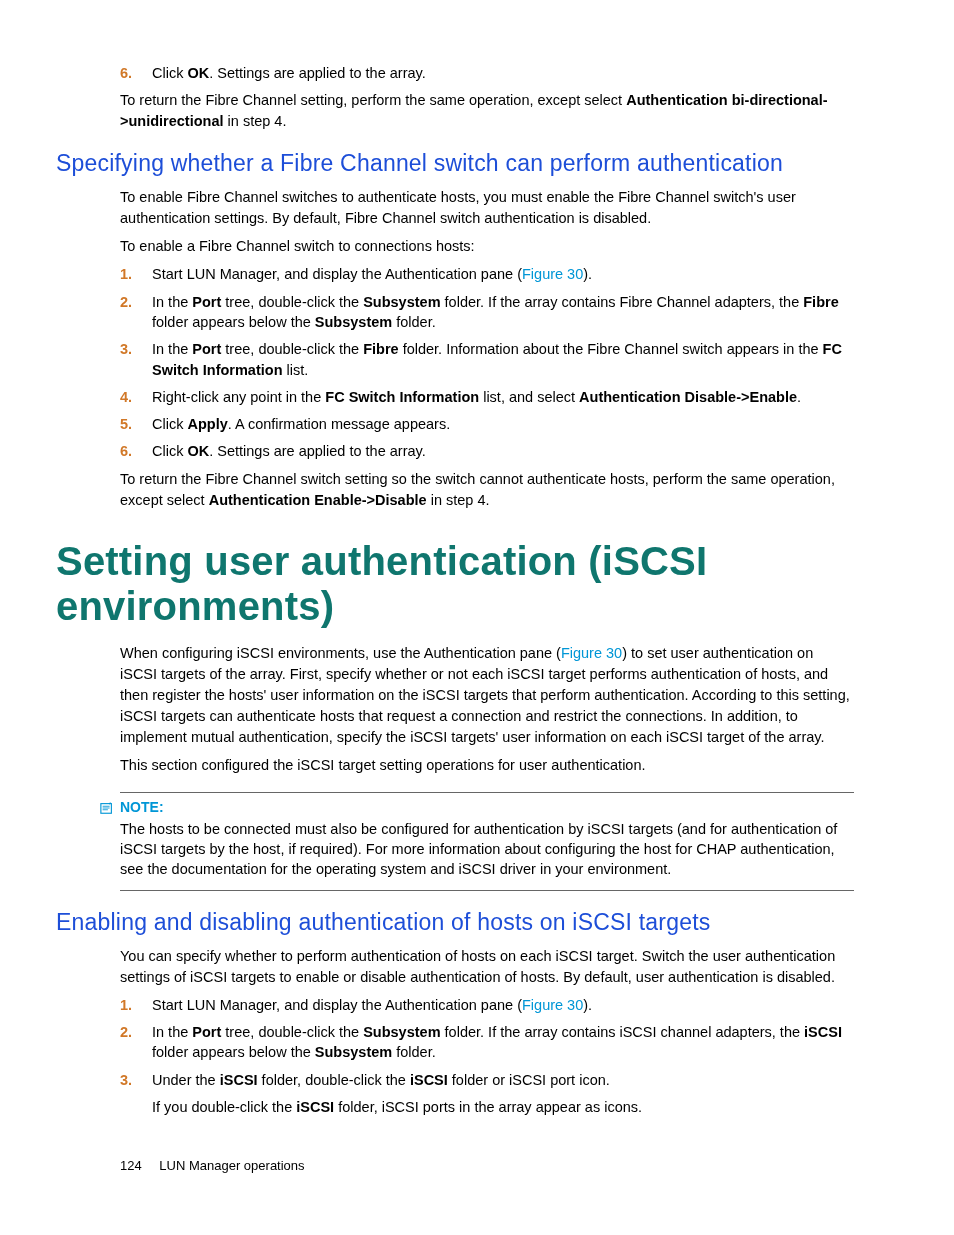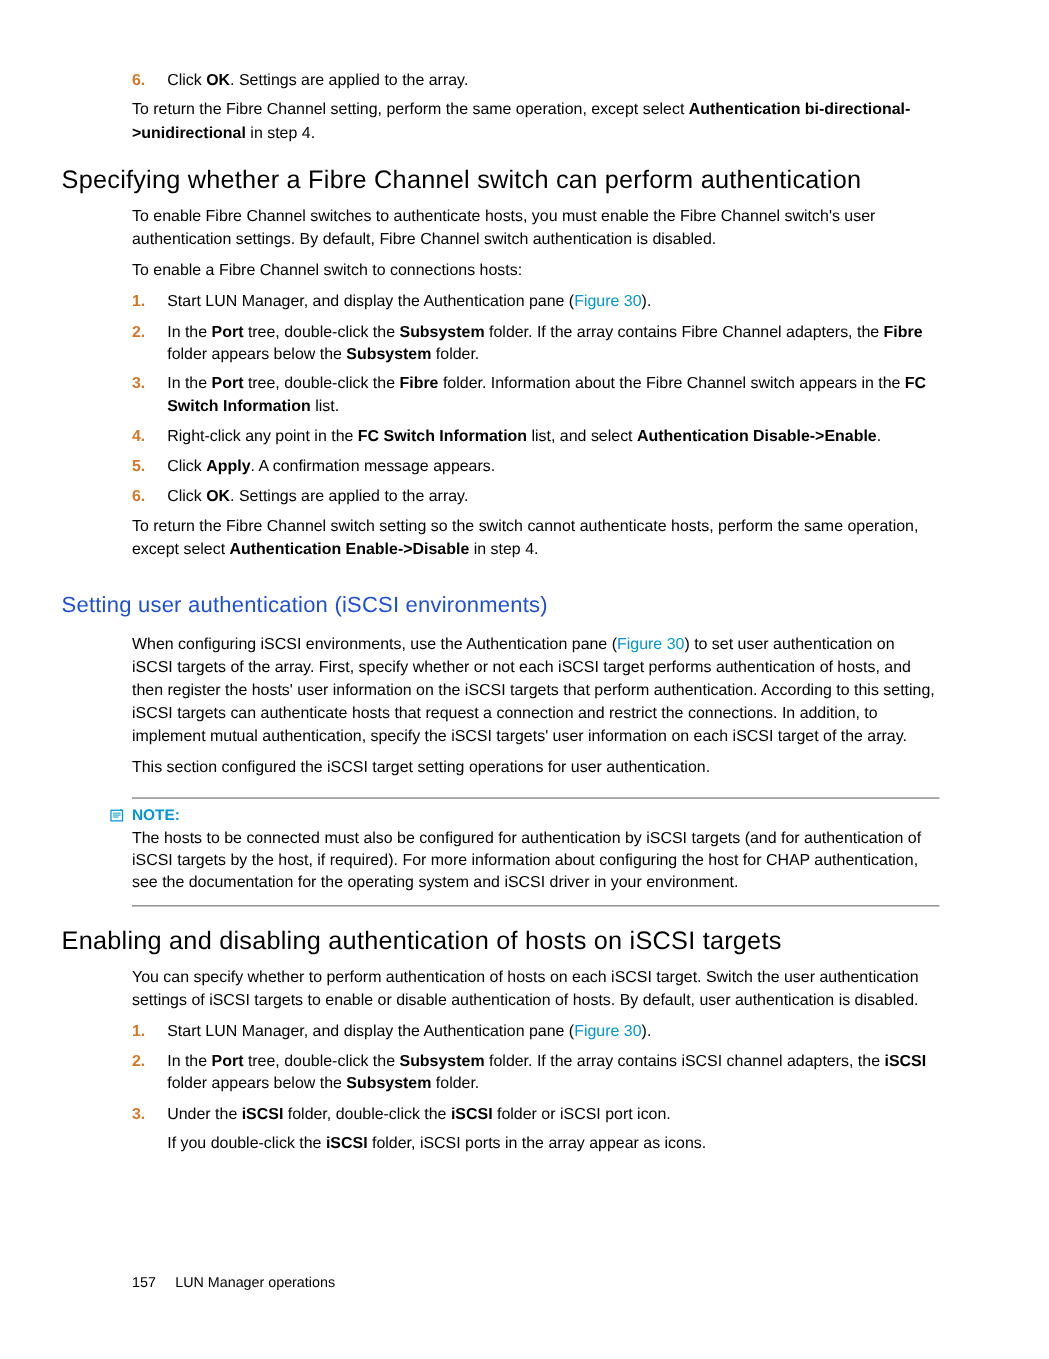--- a/index.html
+++ b/index.html
@@ -13,22 +13,22 @@
     padding: 56px 100px 56px 56px;
   }
   .content { margin-left: 64px; }
   ol.steps { list-style: none; margin: 6px 0; }
   ol.steps li { display: flex; margin: 7px 0; line-height: 1.4; font-size: 14.5px; }
   ol.steps li .num { color: #d17828; font-weight: bold; min-width: 32px; }
   ol.steps li .txt { flex: 1; }
   p { font-size: 14.5px; line-height: 1.45; margin: 7px 0; }
   strong { font-weight: bold; }
   .link { color: #0096d6; text-align: center; }
-  h2.section { color: #000000; font-weight: 300; font-size: 23px; margin: 18px 0 10px 0; margin-left: -64px; font-family: Arial, Helvetica, sans-serif; letter-spacing: 0.2px; }
-  h1.big { color: #1d4ed8; font-weight: 400; font-size: 20px; margin: 28px 0 14px 0; margin-left: -64px; letter-spacing: 0.2px; }
+  h2.section { color: #1d4ed8; font-weight: 300; font-size: 23px; margin: 18px 0 10px 0; margin-left: -64px; font-family: Arial, Helvetica, sans-serif; letter-spacing: 0.2px; }
+  h1.big { color: #0f766e; font-weight: 700; font-size: 40px; margin: 28px 0 14px 0; margin-left: -64px; letter-spacing: 0.2px; }
   .note-block { margin: 16px 0; }
   .note-rule { border-top: 1.2px solid #666; margin: 0 0 6px 0; }
   .note-rule2 { border-top: 1.2px solid #666; margin: 10px 0 0 0; }
   .note-head { color: #0096d6; font-weight: bold; font-size: 14px; display: flex; align-items: flex-end; gap: 6px; margin-left: -20px; }
   .note-icon { width: 14px; height: 14px; }
   .note-body { font-size: 14.5px; line-height: 1.4; margin-top: 4px; }
   .footer { position: absolute; bottom: 62px; left: 120px; font-size: 13px; }
   .footer .pg { margin-right: 14px; }
 </style>
 </head>
@@ -107,15 +107,15 @@
       <li>
         <span class="num">3.</span>
         <span class="txt">Under the <strong>iSCSI</strong> folder, double-click the <strong>iSCSI</strong> folder or iSCSI port icon.</span>
       </li>
     </ol>
   <p style="margin-left:32px;">If you double-click the <strong>iSCSI</strong> folder, iSCSI ports in the array appear as icons.</p>
 
 </div>
 
 <div class="footer">
-  <span class="pg">157</span>
+  <span class="pg">124</span>
   <span>LUN Manager operations</span>
 </div>
 
 </body></html>

